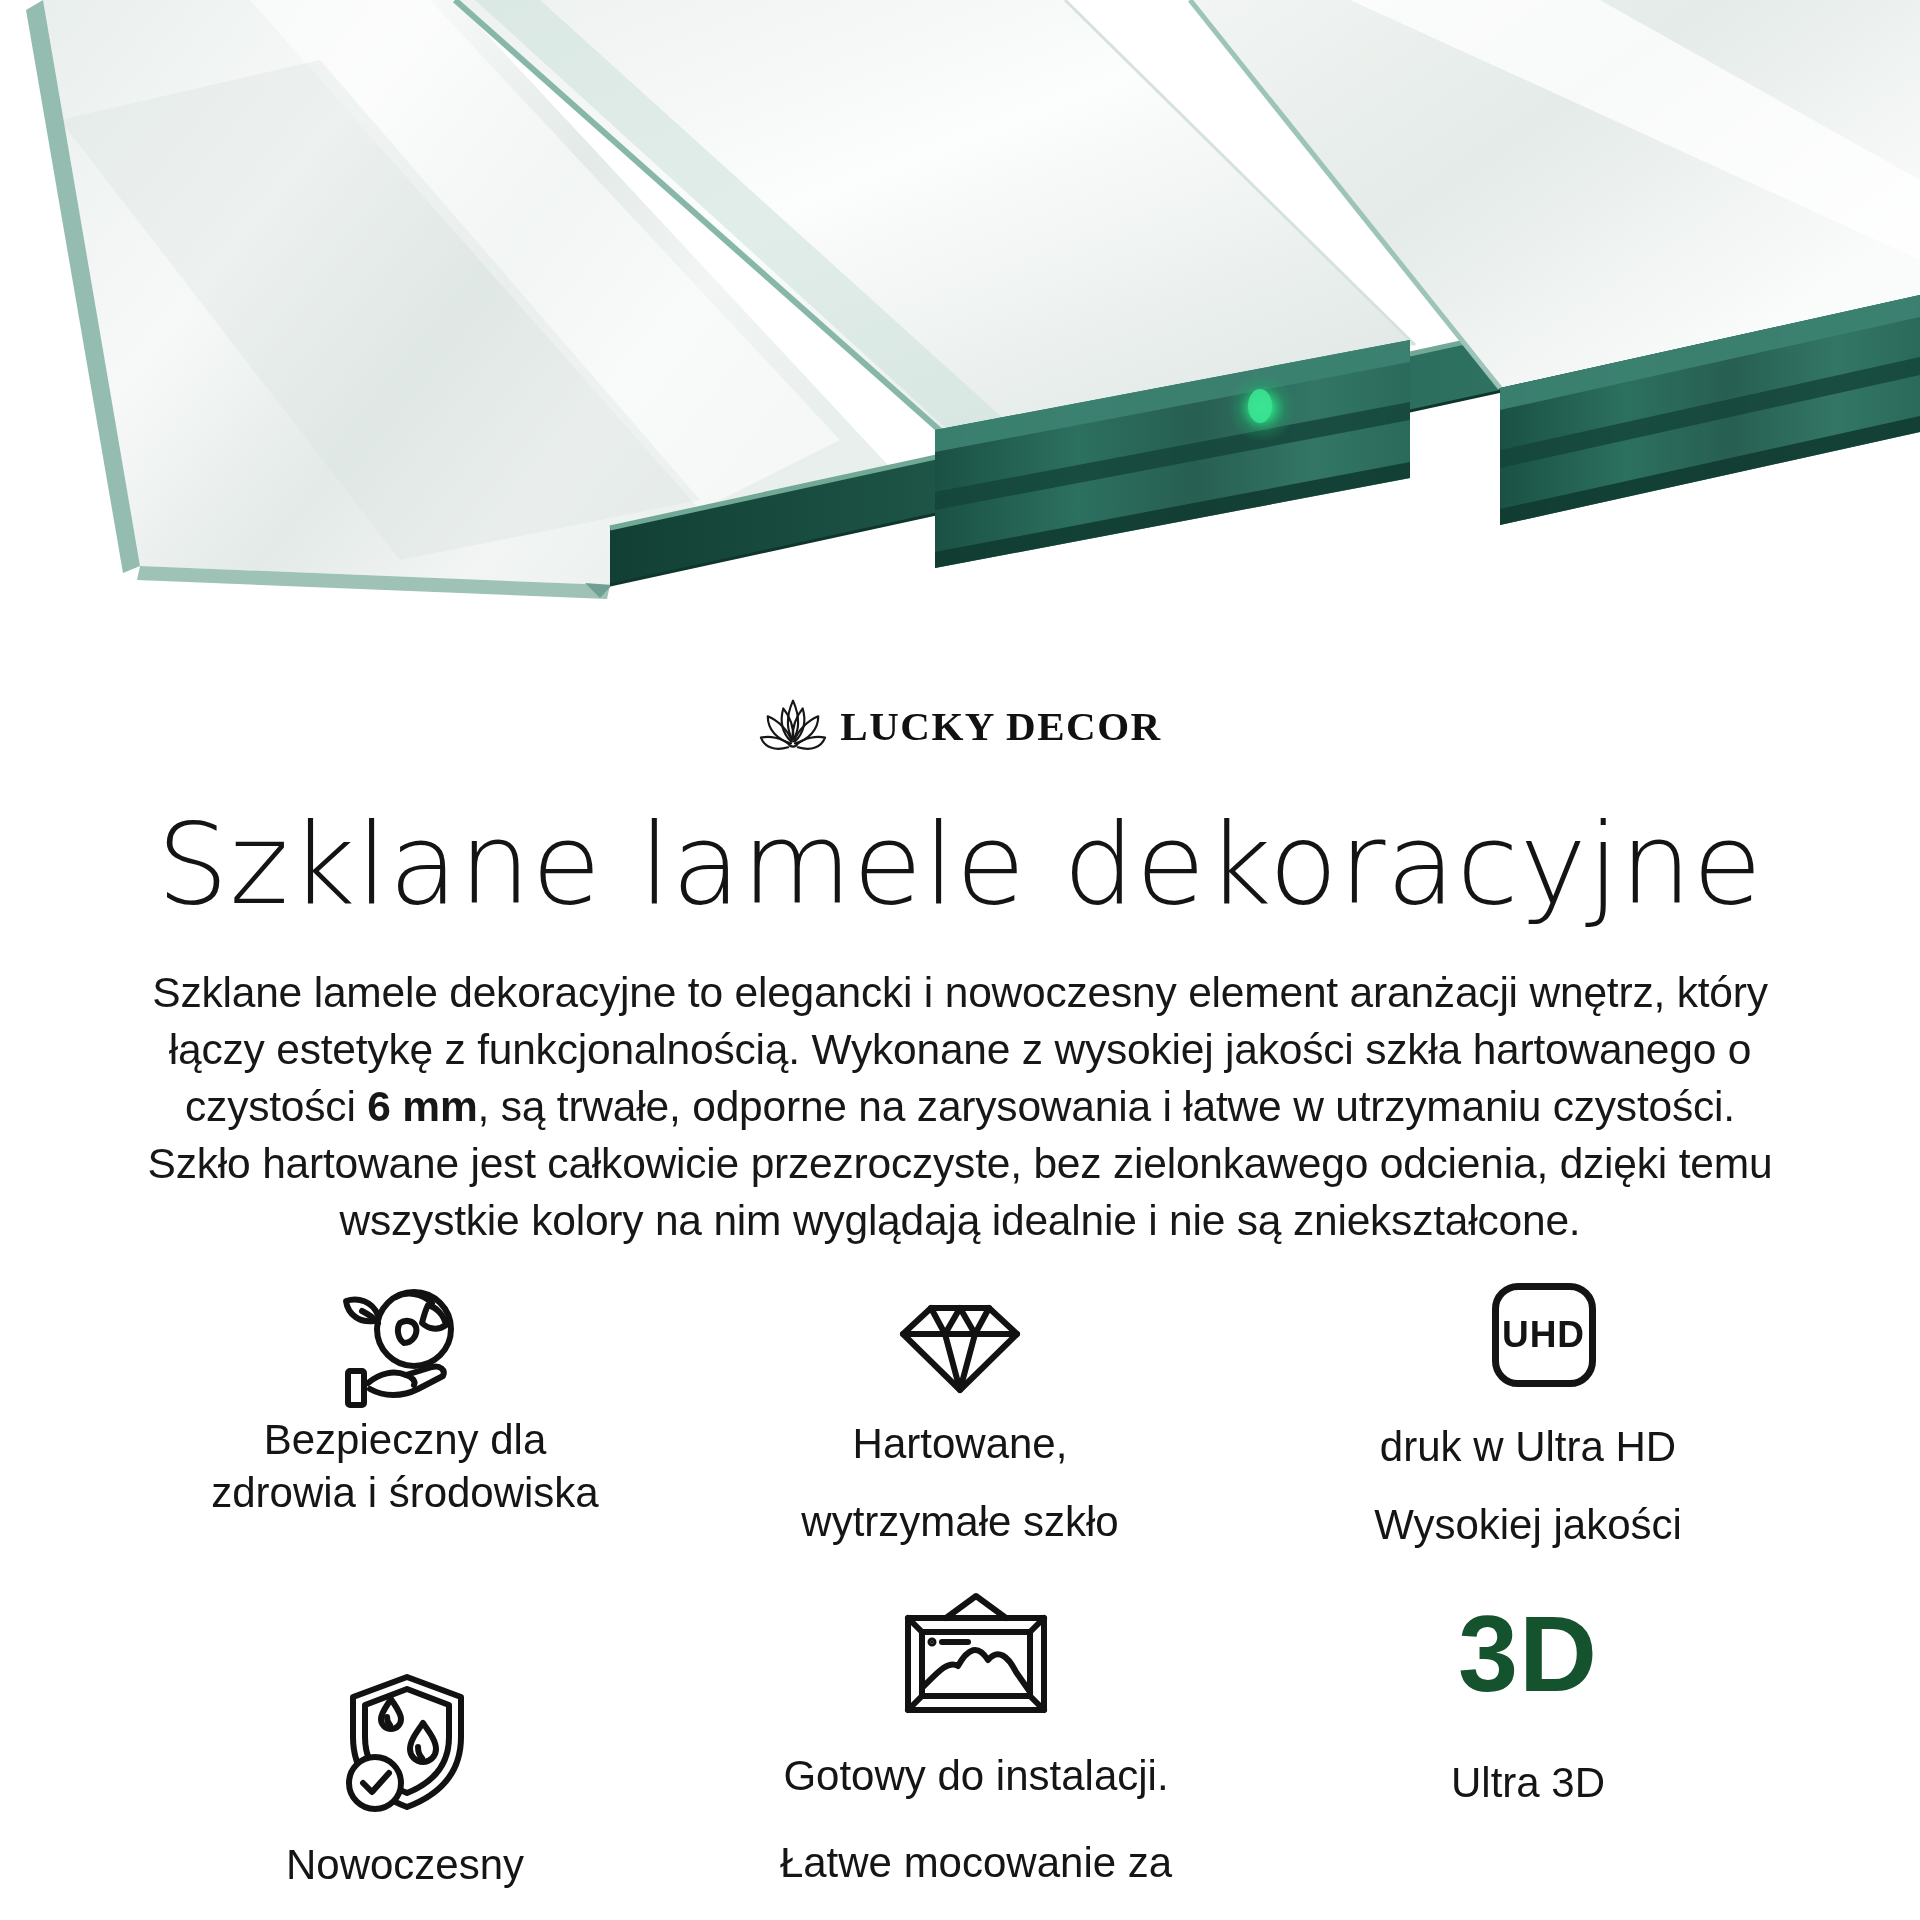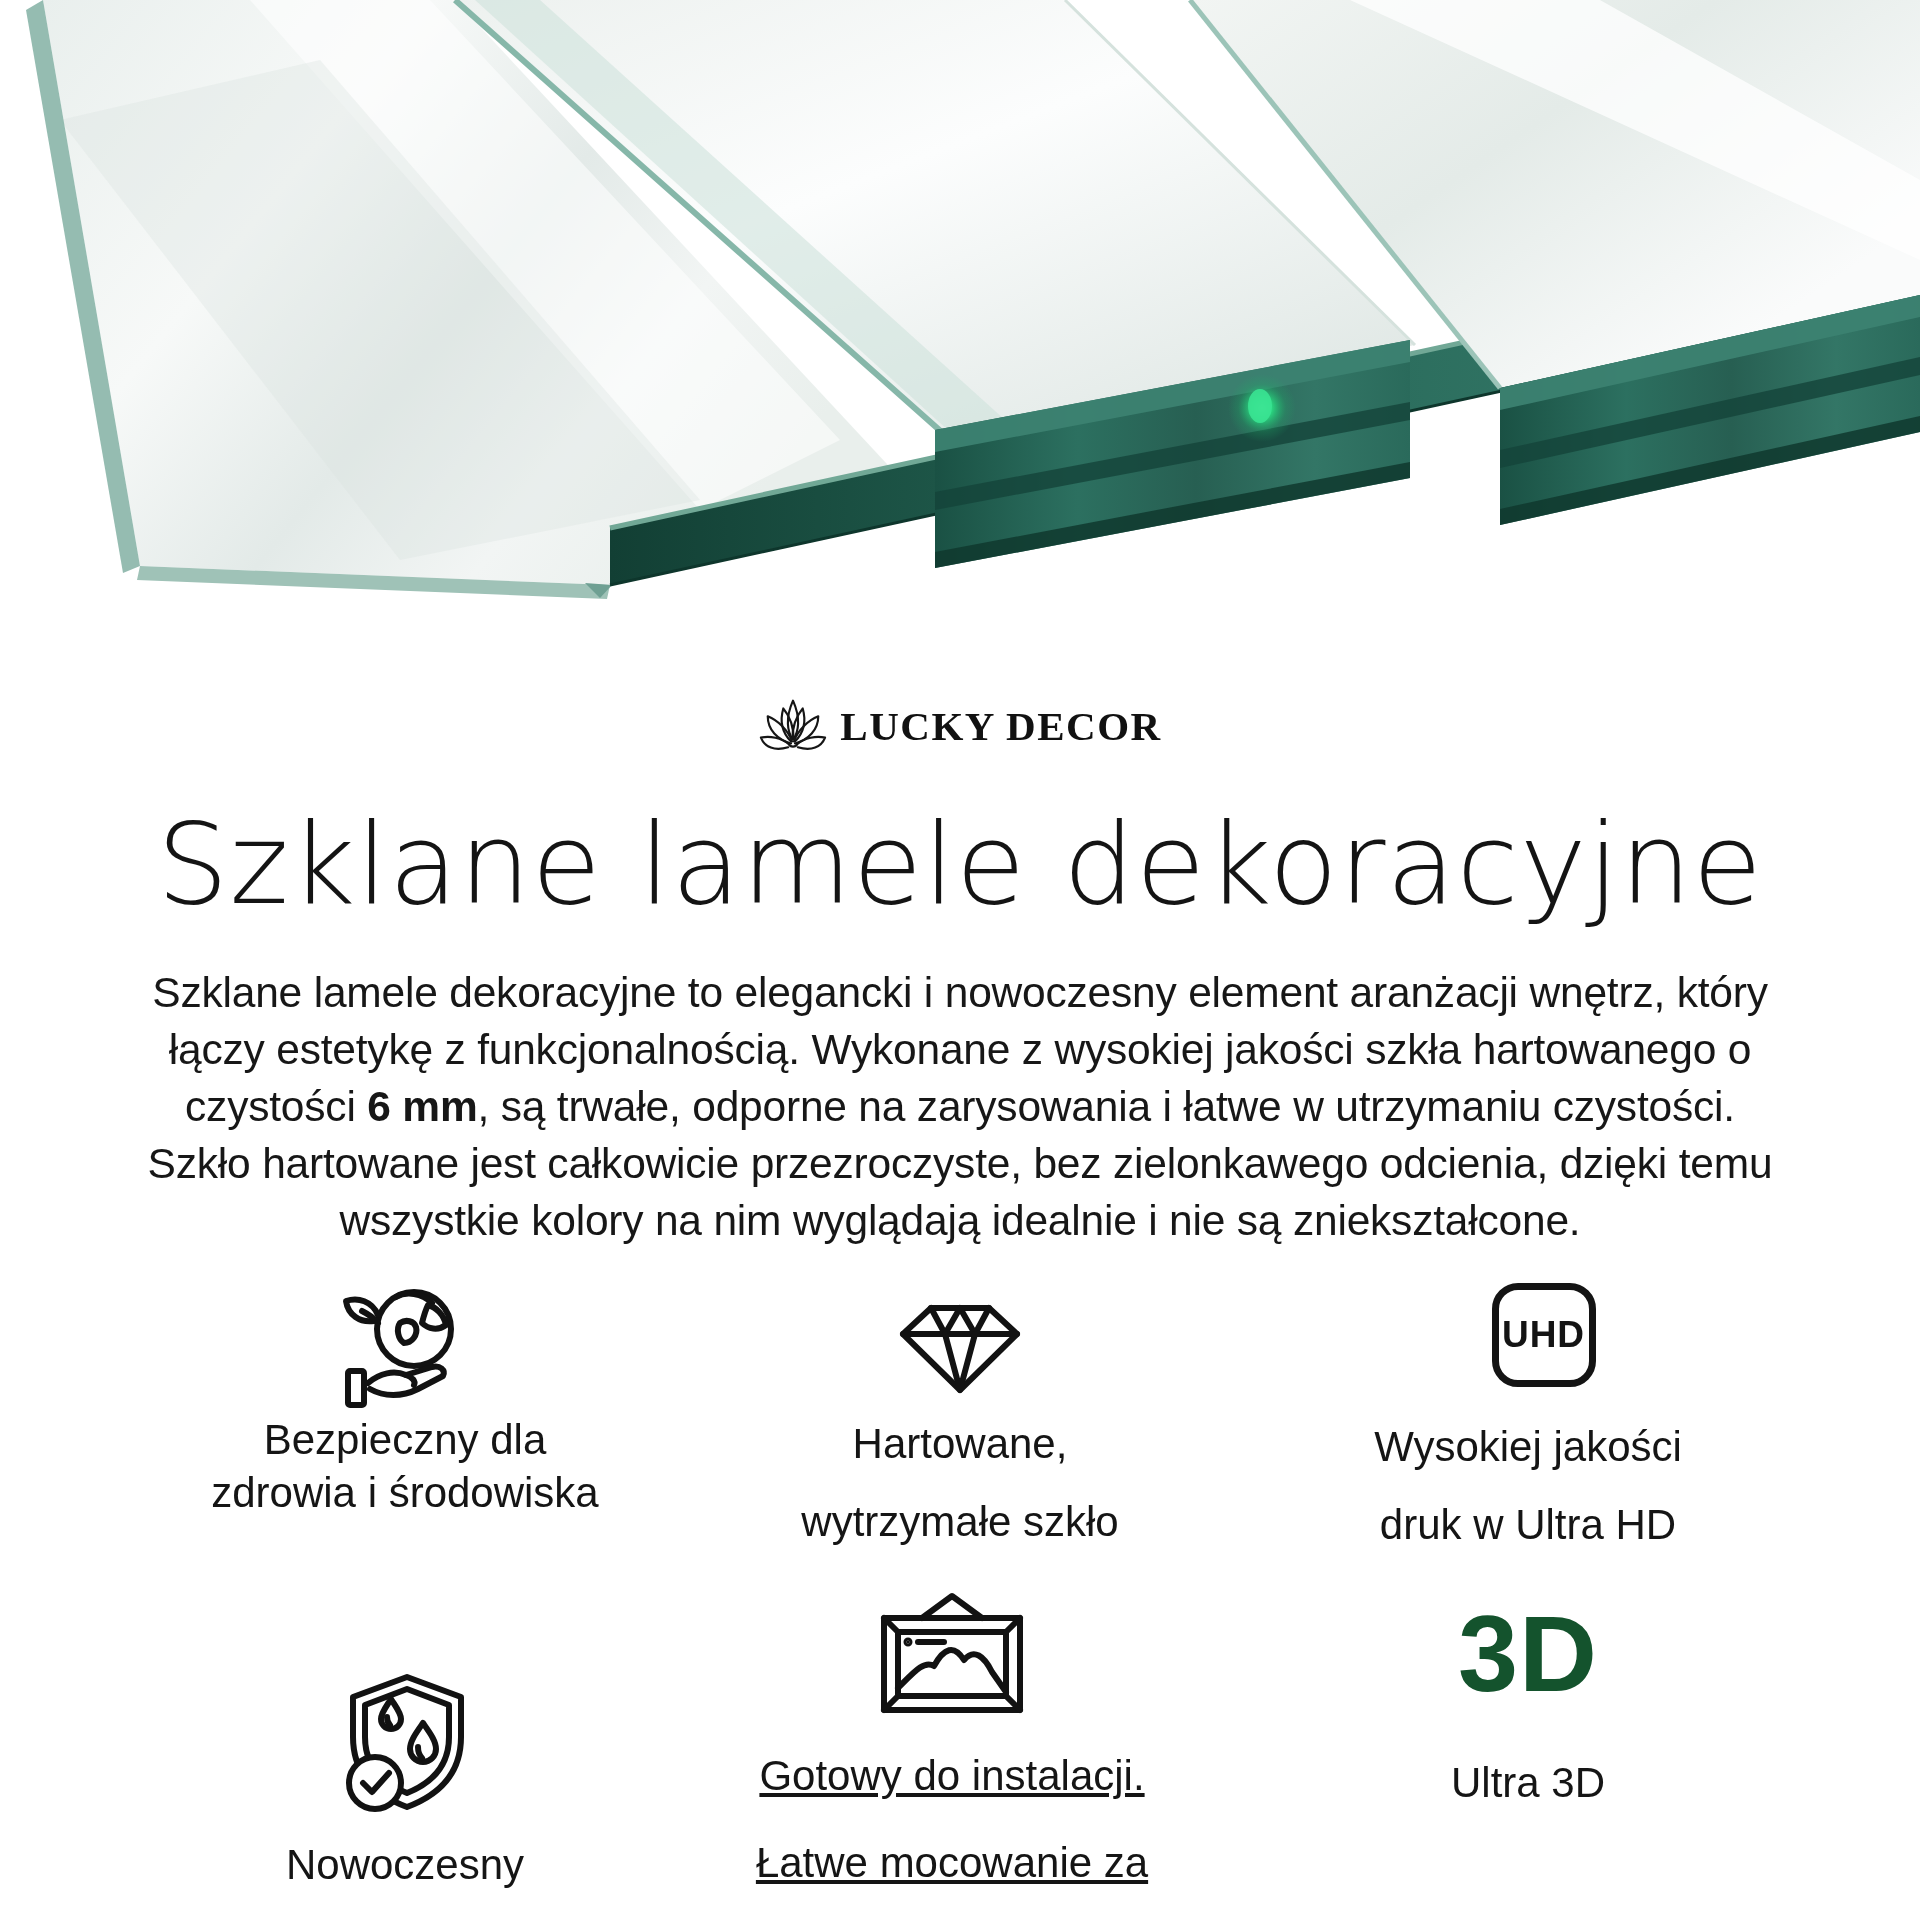--- a/index.html
+++ b/index.html
@@ -24,21 +24,21 @@
   .intro-line{white-space:nowrap;}
   .intro b{font-weight:700;}
   
   .cell{position:absolute;width:600px;display:flex;flex-direction:column;align-items:center;}
   .icon-box{display:flex;align-items:flex-start;justify-content:center;}
   .feature-label{font-size:42px;line-height:52px;text-align:center;color:#151515;white-space:nowrap;}
   .c1r1{left:105px;top:1283px;} .c1r1 .icon-box{height:130px;} .c1r1 .feature-label{margin-top:1px;}
   .c2r1{left:660px;top:1300px;} .c2r1 .icon-box{height:92px;}  .c2r1 .feature-label{margin-top:26px;}
   .c3r1{left:1228px;top:1283px;} .c3r1 .icon-box{height:112px;padding-left:31px;} .c3r1 .feature-label{margin-top:26px;}
   .c1r2{left:105px;top:1671px;} .c1r2 .icon-box{height:148px;} .c1r2 .feature-label{margin-top:20px;}
-  .c2r2{left:652px;top:1588px;text-decoration:underline;} .c2r2 .icon-box{height:128px;} .c2r2 .feature-label{margin-top:32px;line-height:55px;}
+  .c2r2{left:676px;top:1588px;} .c2r2 .icon-box{height:128px;} .c2r2 .feature-label{margin-top:32px;line-height:55px;}
   .c3r2{left:1228px;top:1600px;} .c3r2 .icon-box{height:105px;} .c3r2 .feature-label{margin-top:52px;}
   .uhd-badge{
     width:104px;height:104px;border:7px solid #141414;border-radius:26px;
     display:flex;align-items:center;justify-content:center;
     font-weight:700;font-size:37px;letter-spacing:1px;color:#141414;box-sizing:border-box;
   }
   .threed-text{font-size:108px;font-weight:800;line-height:1;color:#14532d;letter-spacing:1px;}
 </style>
 </head>
 <body>
@@ -190,22 +190,22 @@
     </svg>
   </div>
   <div class="feature-label">Hartowane,</div>
   <div class="feature-label">wytrzymałe szkło</div>
 </div>
 
 <div class="cell c3r1">
   <div class="icon-box">
     <div class="uhd-badge">UHD</div>
   </div>
+  <div class="feature-label">druk w Ultra HD</div>
   <div class="feature-label">Wysokiej jakości</div>
-  <div class="feature-label">druk w Ultra HD</div>
 </div>
 
 <div class="cell c1r2">
   <div class="icon-box">
     <svg width="140" height="148" viewBox="0 0 140 148" fill="none" stroke="#121212" stroke-width="6" stroke-linecap="round" stroke-linejoin="round">
       <path d="M72 6 L126 26 V66 C126 102 104 124 72 136 C40 124 18 102 18 66 V26 Z"></path>
       <path d="M72 18 L114 34 V66 C114 94 97 112 72 122 C47 112 30 94 30 66 V34 Z"></path>
       <path d="M56 28 C61 36 66 42 66 48 A10 10 0 1 1 46 48 C46 42 51 36 56 28 Z"></path>
       <path d="M52 46 C52 49 53 52 55 54"></path>
       <path d="M88 52 C95 62 101 70 101 78 A13 13 0 1 1 75 78 C75 70 81 62 88 52 Z"></path>

